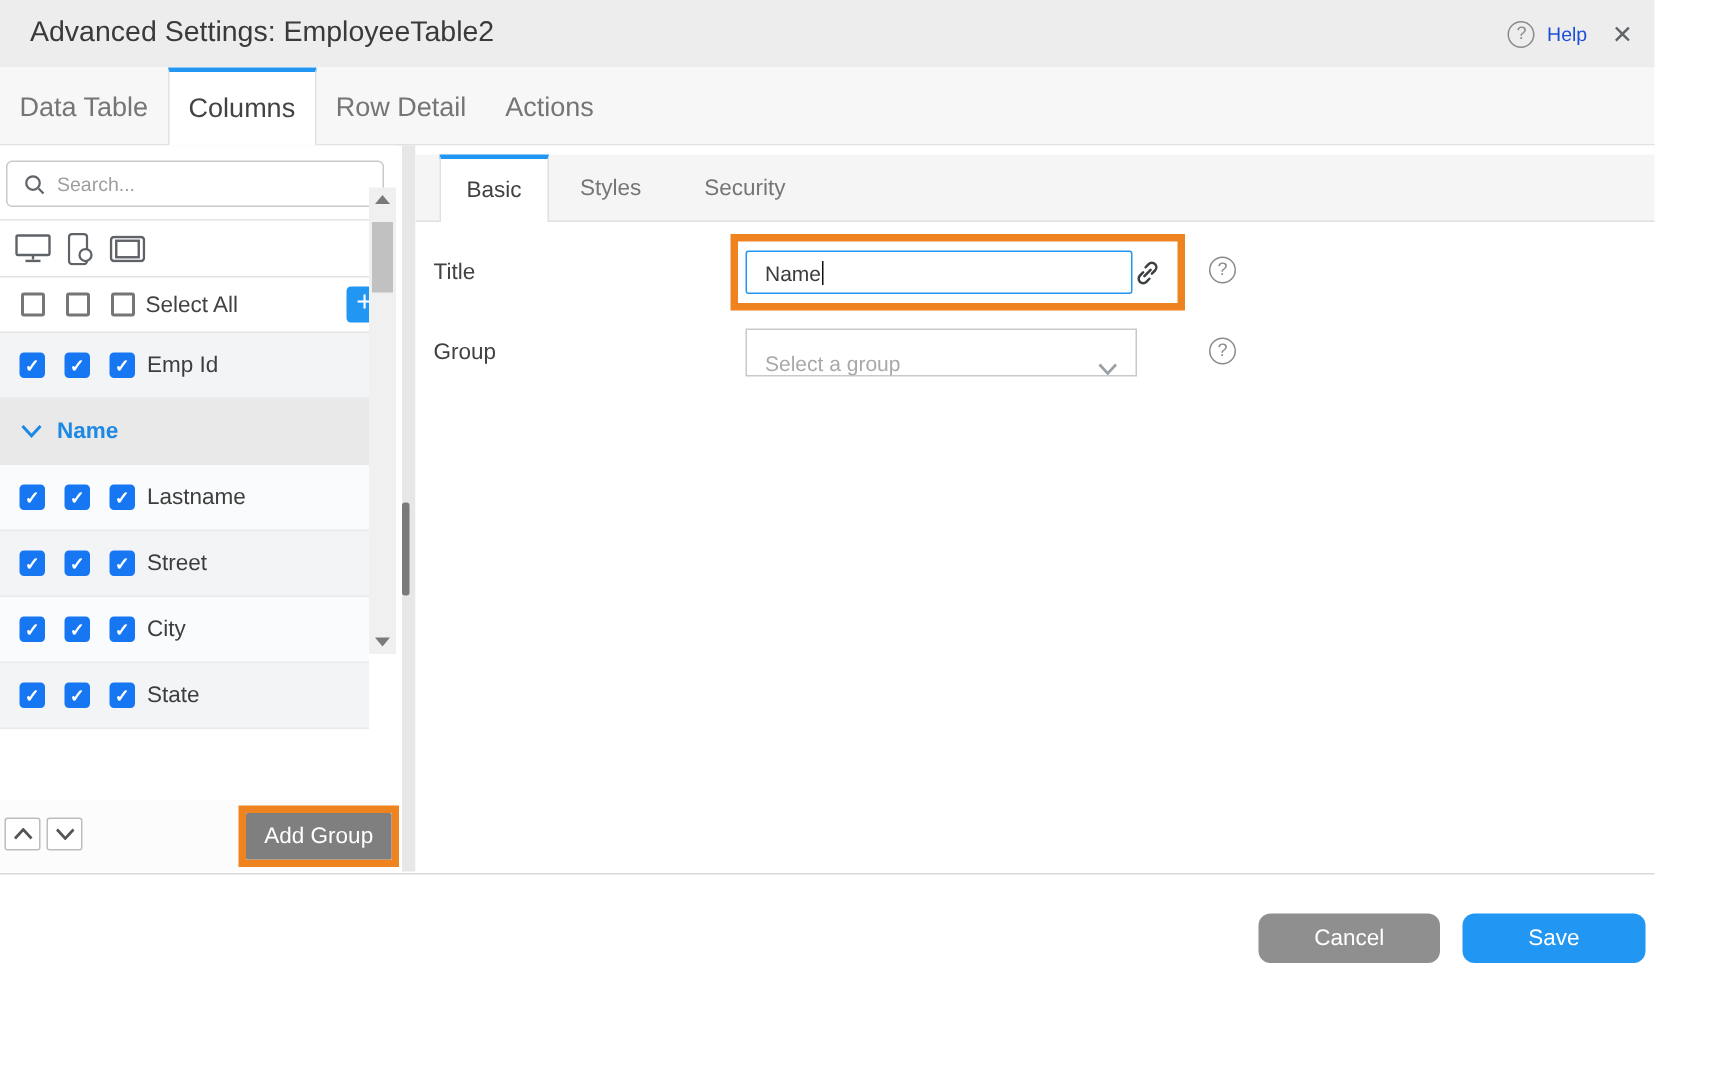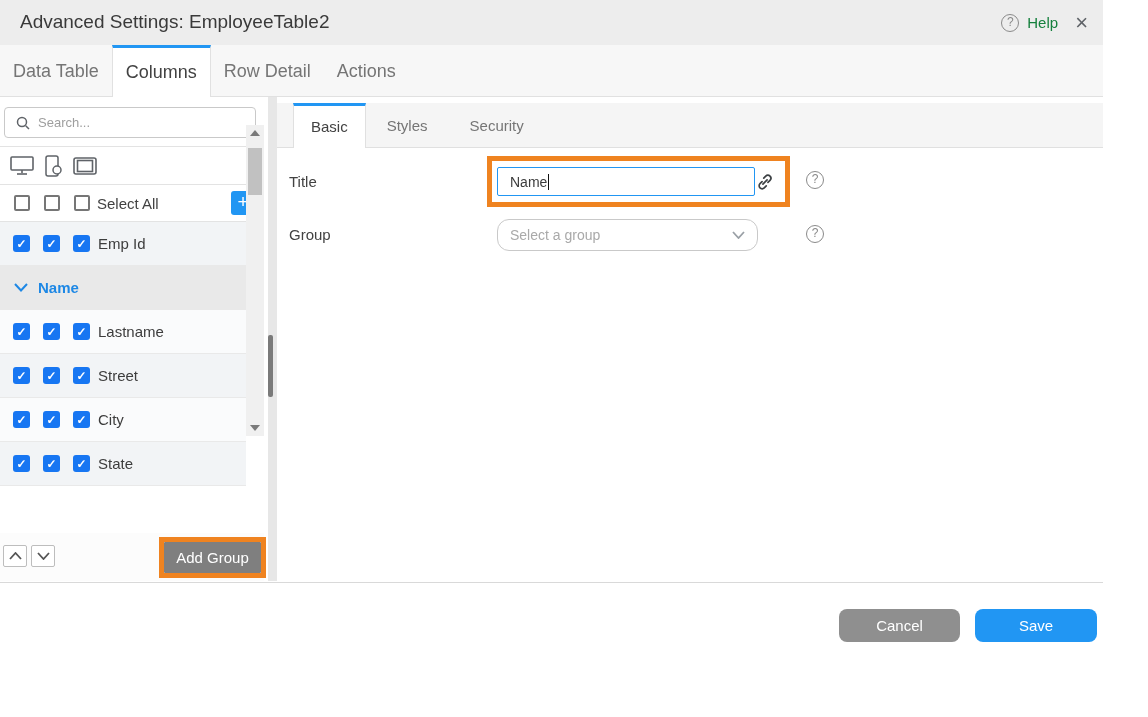--- a/index.html
+++ b/index.html
@@ -7,21 +7,21 @@
     font-family:"Liberation Sans", sans-serif; color:#3d3d3d; overflow:hidden; }
   .dialog { position:absolute; left:0; top:0; width:1103px; height:662px; background:#fff; }
 
   
   .hdr { position:absolute; left:0; top:0; width:1103px; height:45px; background:#ededed; }
   .hdr-title { position:absolute; left:20px; top:11px; font-size:19px; color:#3a3a3a; }
   .hdr-right { position:absolute; right:11px; top:0; height:45px; display:flex; align-items:center; gap:13px; }
   .help-btn { display:flex; align-items:center; gap:8px; cursor:pointer; }
   .qcircle { width:18px; height:18px; border:1.4px solid #8a8a8a; border-radius:50%;
     color:#8a8a8a; font-size:12px; line-height:15px; text-align:center; display:inline-block; }
-  .help-txt { font-size:15px; color:#15803d; }
+  .help-txt { font-size:13px; color:#1d4ed8; }
   .close-x { font-size:22px; color:#5f6368; cursor:pointer; padding:0 4px; line-height:45px; }
 
   
   .tabs1 { position:absolute; left:0; top:45px; width:1103px; height:52px; background:#f7f7f7;
     border-bottom:1px solid #e1e1e1; display:flex; align-items:stretch; }
   .tab1 { padding:0 13px; font-size:18px; color:#757575; line-height:52px; cursor:pointer; }
   .tab1.active { background:#fff; color:#424242; border:1px solid #e1e1e1; border-bottom:none;
     border-top:3px solid #2196f3; line-height:49px; margin-bottom:-1px; }
 
   
@@ -87,21 +87,21 @@
   .hl-wrap { position:absolute; left:210px; top:59px; width:303px; height:51px;
     border:5px solid #ef8320; display:flex; align-items:center; padding:0 10px 0 5px; background:#fff; }
   .title-input { width:258px; height:29px; border:1px solid #2196f3; border-radius:2px;
     display:flex; align-items:center; padding-left:12px; font-size:14px; color:#3c3c3c; cursor:text; }
   .caret { display:inline-block; width:1px; height:16px; background:#111; margin-left:1px; }
   .link-icon { margin-left:auto; display:flex; align-items:center; cursor:pointer; }
   .help-ic { position:absolute; cursor:pointer; }
   .help1 { left:529px; top:74px; }
   .help2 { left:529px; top:128px; }
   .group-select { position:absolute; left:220px; top:122px; width:261px; height:32px;
-    border:1px solid #c9c9c9; border-radius:12px; background:#fff; display:flex; align-items:center;
+    border:1px solid #c9c9c9; border-radius:0; background:#fff; display:flex; align-items:flex-end;
     padding:0 12px; cursor:pointer; }
   .select-placeholder { font-size:14px; color:#a9a9a9; }
   .select-chev { margin-left:auto; display:flex; align-items:center; }
 
   
   .bottom-line { position:absolute; left:0; top:582px; width:1103px; height:1px; background:#d9d9d9; }
   .btn { position:absolute; top:609px; height:33px; border:none; border-radius:8px; color:#fff;
     font-size:15px; cursor:pointer; font-family:"Liberation Sans",sans-serif; }
   .btn-cancel { left:839px; width:121px; background:#8f8f8f; }
   .btn-save { left:975px; width:122px; background:#2196f3; }

